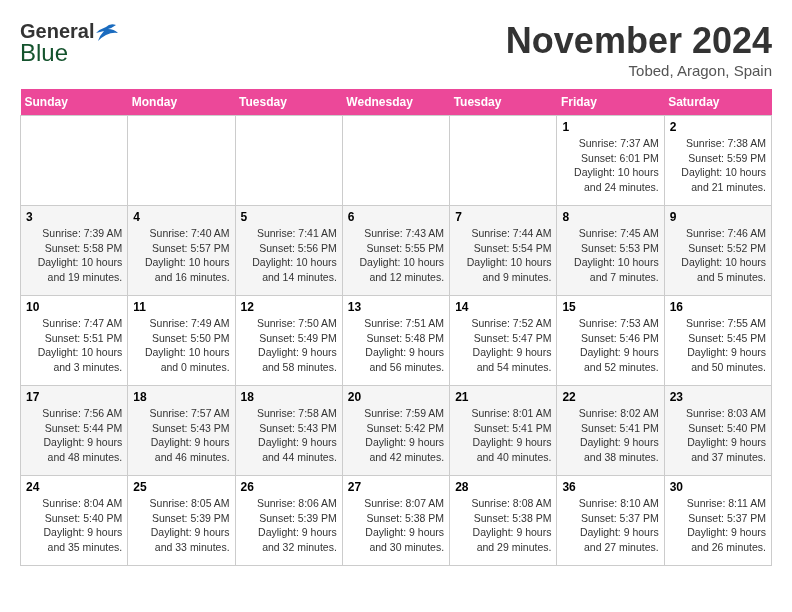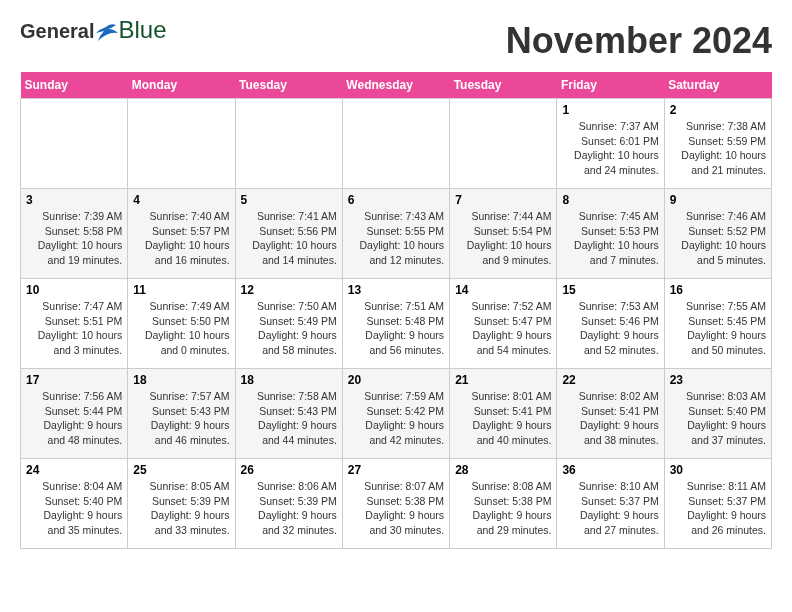--- a/index.html
+++ b/index.html
@@ -11,20 +11,21 @@
       padding: 20px;
     }
     .header-area {
       display: flex;
       justify-content: space-between;
       align-items: flex-start;
       margin-bottom: 10px;
     }
     .logo {
       display: flex;
+      flex-direction: column;
       align-items: flex-start;
     }
     .title-area { text-align: right; }
     .month-title {
       font-size: 36px;
       font-weight: bold;
       color: #333;
     }
     .location {
       font-size: 15px;
@@ -79,20 +80,21 @@
     <div style="display:flex;align-items:center;gap:2px;">
       <span style="font-size:20px;font-weight:bold;color:#333;">General</span>
       <svg width="22" height="18" viewBox="0 0 22 18">
         <path d="M10 4 Q14 0 20 2 Q16 5 12 6 Q18 6 22 10 Q16 9 10 12 Q6 14 2 18 Q4 12 8 8 Q4 9 0 10 Q4 6 10 4Z" fill="#1a6bbf"></path>
       </svg>
     </div>
     <span style="font-size:24px;font-weight:normal;color:#14532d;margin-top:-4px;">Blue</span>
   </div>
   <div class="title-area">
     <div class="month-title">November 2024</div>
+    <div class="location">Tobed, Aragon, Spain</div>
   </div>
 </div>
 
 <table>
   <thead>
     <tr>
     <th>Sunday</th>
         <th>Monday</th>
         <th>Tuesday</th>
         <th>Wednesday</th>

